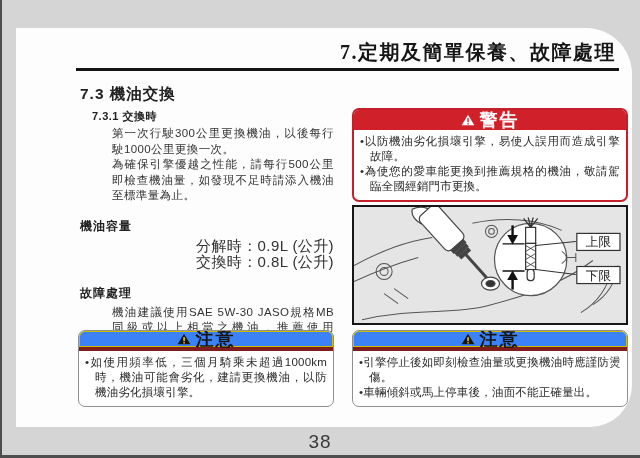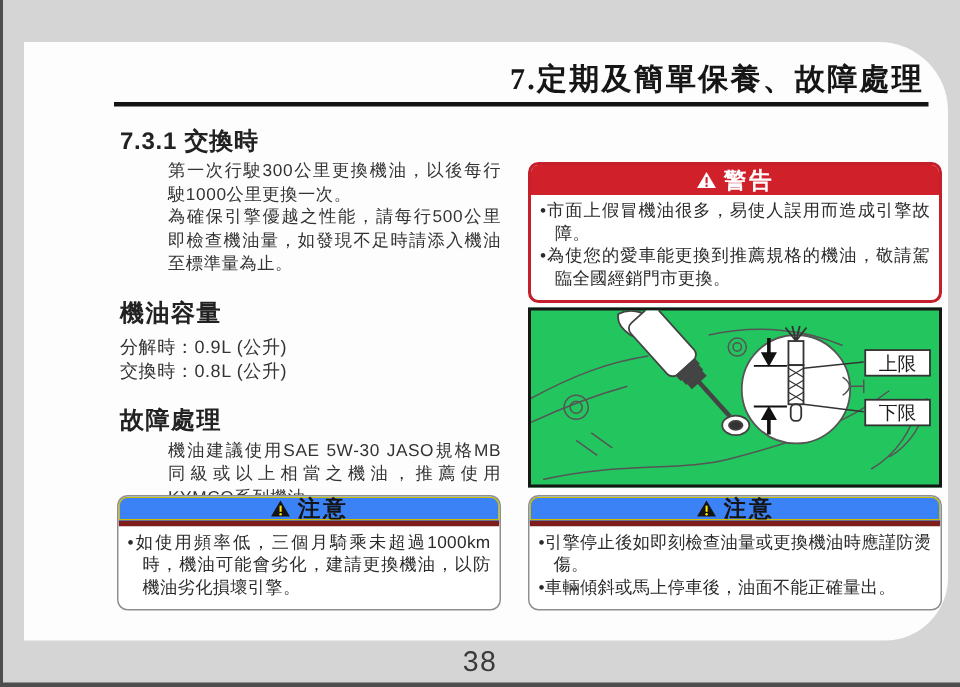--- a/index.html
+++ b/index.html
@@ -13,65 +13,66 @@
           background:#fdfdfd; border-radius:0 46px 42px 0; }
 
   .chapter-title { position:absolute; right:16px; top:11px;
           font-family:"Liberation Serif","DejaVu Serif",serif; font-weight:bold;
           font-size:20px; color:#161616; letter-spacing:1.5px; }
   .title-rule { position:absolute; left:60px; right:13px; top:40px; height:3px; background:#141414; }
 
   
   .left-col { position:absolute; left:64px; top:56px; width:254px; color:#2e2e2e; }
   .sec-title   { font-size:15.5px; font-weight:bold; color:#222; letter-spacing:1px; margin-bottom:4px; }
-  .subsec-title{ font-size:16px; font-weight:bold; color:#222; letter-spacing:0.5px; margin-bottom:2px; }
+  .subsec-title{ font-size:11px; font-weight:bold; color:#222; letter-spacing:0.5px; margin-bottom:2px;margin-left:12px; }
   .body-p { font-size:11.5px; line-height:15.5px; text-align:justify; letter-spacing:0.4px; color:#333;margin-left:32px; }
   .block { margin-top:14px; }
-  .block-title { font-size:16px; font-weight:bold; color:#222; letter-spacing:1px; margin-bottom:3px; }
-  .spec-line { font-size:12px; line-height:16.5px; letter-spacing:0.4px; color:#333; }
+  .block-title { font-size:12px; font-weight:bold; color:#222; letter-spacing:1px; margin-bottom:3px; }
+  .spec-line { font-size:15px; line-height:16.5px; letter-spacing:0.4px; color:#333;text-align:right; }
 
   
   .notice { position:absolute; width:256px; background:#fff; border-radius:7px; overflow:hidden; }
   .notice-head { height:20px; display:flex; align-items:center; justify-content:center; gap:5px;
-                 font-weight:bold; font-size:15px; letter-spacing:2px; }
+                 font-weight:bold; font-size:18px; letter-spacing:2px; }
   .notice ul { list-style:none; padding:4px 6px 6px 6px; }
   .notice li { padding-left:10px; text-indent:-10px; font-size:11.5px; line-height:15px;
                text-align:justify; letter-spacing:0.2px; color:#2a2a2a; }
   .notice li::before { content:"\2022"; }
   .warning { border:2px solid #c4202c; }
   .warning .notice-head { background:#d0202a; color:#fff; }
   .caution { border:1px solid #8f8f8f; }
   .caution .notice-head { background:#3b82f6; color:#141414; border-bottom:4px solid #7f1d1d;
                           border-radius:6px 6px 0 0; box-shadow:inset 0 0 0 1px #cdbc00; }
   .tri { display:inline-block; line-height:0; }
 
   .caution-a { left:62px;  top:302px; }
   .warning-a { left:336px; top:80px; width:276px; }
   .caution-b { left:336px; top:302px; width:276px; }
 
   .figure { position:absolute; left:336px; top:177px; width:276px; height:120px;
-            border:2.5px solid #161616; background:#22c55e; }
+            border:2.5px solid #161616; background:#e5e5e5; }
   .figure svg { display:block; width:100%; height:100%; }
 
   .footer-num { position:absolute; left:0; top:431px; width:100%; text-align:center;
                 font-size:19px; color:#3a3a3a; letter-spacing:1px; }
 </style>
 </head>
 <body>
 
 <div class="root">
   <div class="edge-left"></div>
   <div class="edge-bottom"></div>
 
   <div class="page">
 
     <div class="chapter-title">7.定期及簡單保養、故障處理</div>
     <div class="title-rule"></div>
 
     <div class="left-col">
+      <div class="sec-title">7.3 機油交換</div>
       <div class="subsec-title">7.3.1 交換時</div>
       <p class="body-p">第一次行駛300公里更換機油，以後每行駛1000公里更換一次。</p>
       <p class="body-p">為確保引擎優越之性能，請每行500公里即檢查機油量，如發現不足時請添入機油至標準量為止。</p>
 
       <div class="block">
         <div class="block-title">機油容量</div>
         <div class="spec-line">分解時：0.9L (公升)</div>
         <div class="spec-line">交換時：0.8L (公升)</div>
       </div>
 
@@ -86,21 +87,21 @@
         <span class="tri">
           <svg width="14" height="12" viewBox="0 0 22 19">
             <path d="M11 1 L21 18 H1 Z" fill="#ffffff"></path>
             <rect x="10" y="6.5" width="2.2" height="6.5" fill="#d0202a"></rect>
             <circle cx="11.1" cy="15.6" r="1.3" fill="#d0202a"></circle>
           </svg>
         </span>
         <span>警告</span>
       </div>
       <ul>
-        <li>市面上假冒機油很多，易使人誤用而造成引擎故障。</li>
+        <li>以防機油劣化損壞引擎，易使人誤用而造成引擎故障。</li>
         <li>為使您的愛車能更換到推薦規格的機油，敬請駕臨全國經銷門市更換。</li>
       </ul>
     </div>
 
     <div class="figure">
       <svg viewBox="0 0 271 115">
         <g stroke="#555" stroke-width="1" fill="none">
           <path d="M0,58 C30,42 52,34 78,30"></path>
           <path d="M0,74 C28,61 46,55 64,50"></path>
           <path d="M8,112 C60,100 100,107 133,98 C172,88 208,76 238,53"></path>

